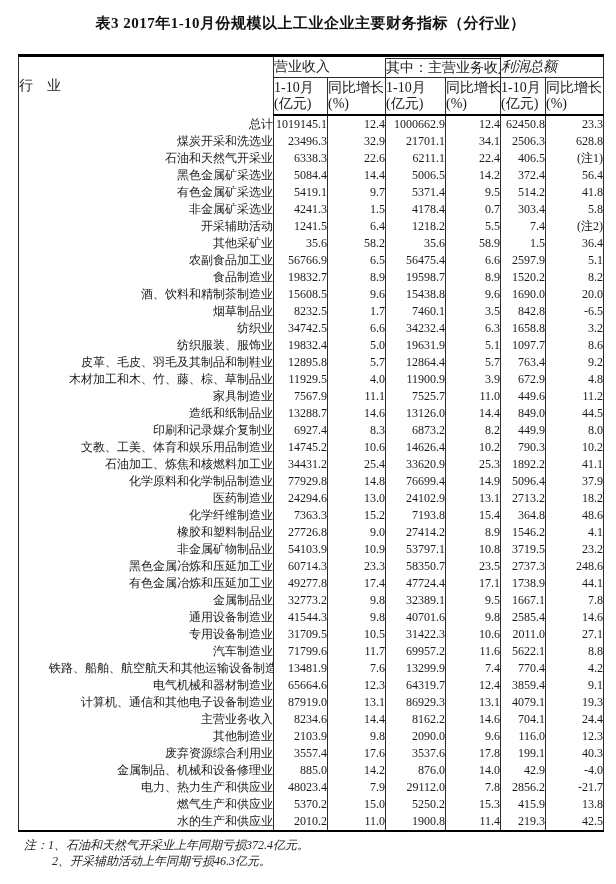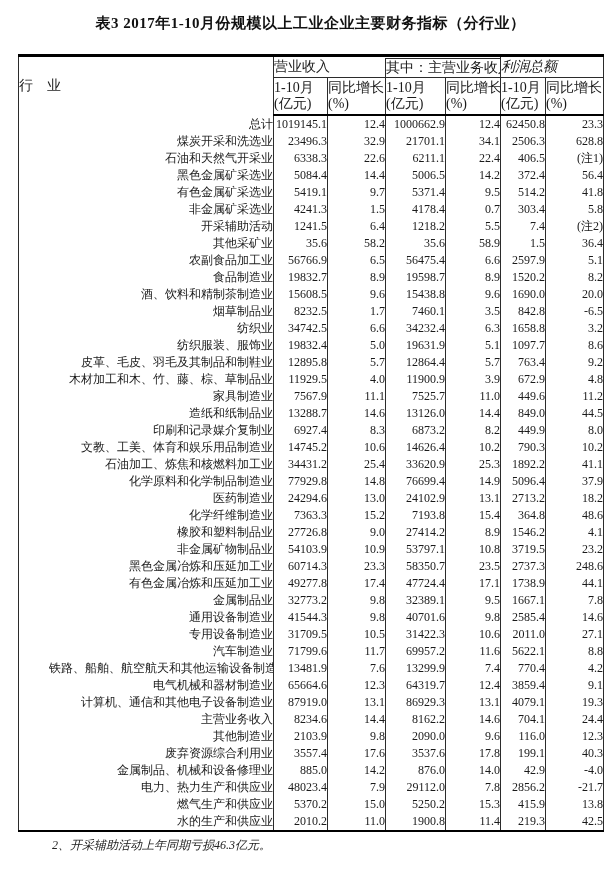--- a/index.html
+++ b/index.html
@@ -528,16 +528,17 @@
           <td class="c-num">11.0</td>
           <td class="c-num">1900.8</td>
           <td class="c-num">11.4</td>
           <td class="c-num">219.3</td>
           <td class="c-num">42.5</td>
         </tr>
       </tbody>
   </table>
 
   <div class="notes">
+    <span class="note-line"><span>注：</span><span>1、石油和天然气开采业上年同期亏损372.4亿元。</span></span>
     <span class="note-line second"><span>2、开采辅助活动上年同期亏损46.3亿元。</span></span>
   </div>
 
 </div>
 
 </body></html>

